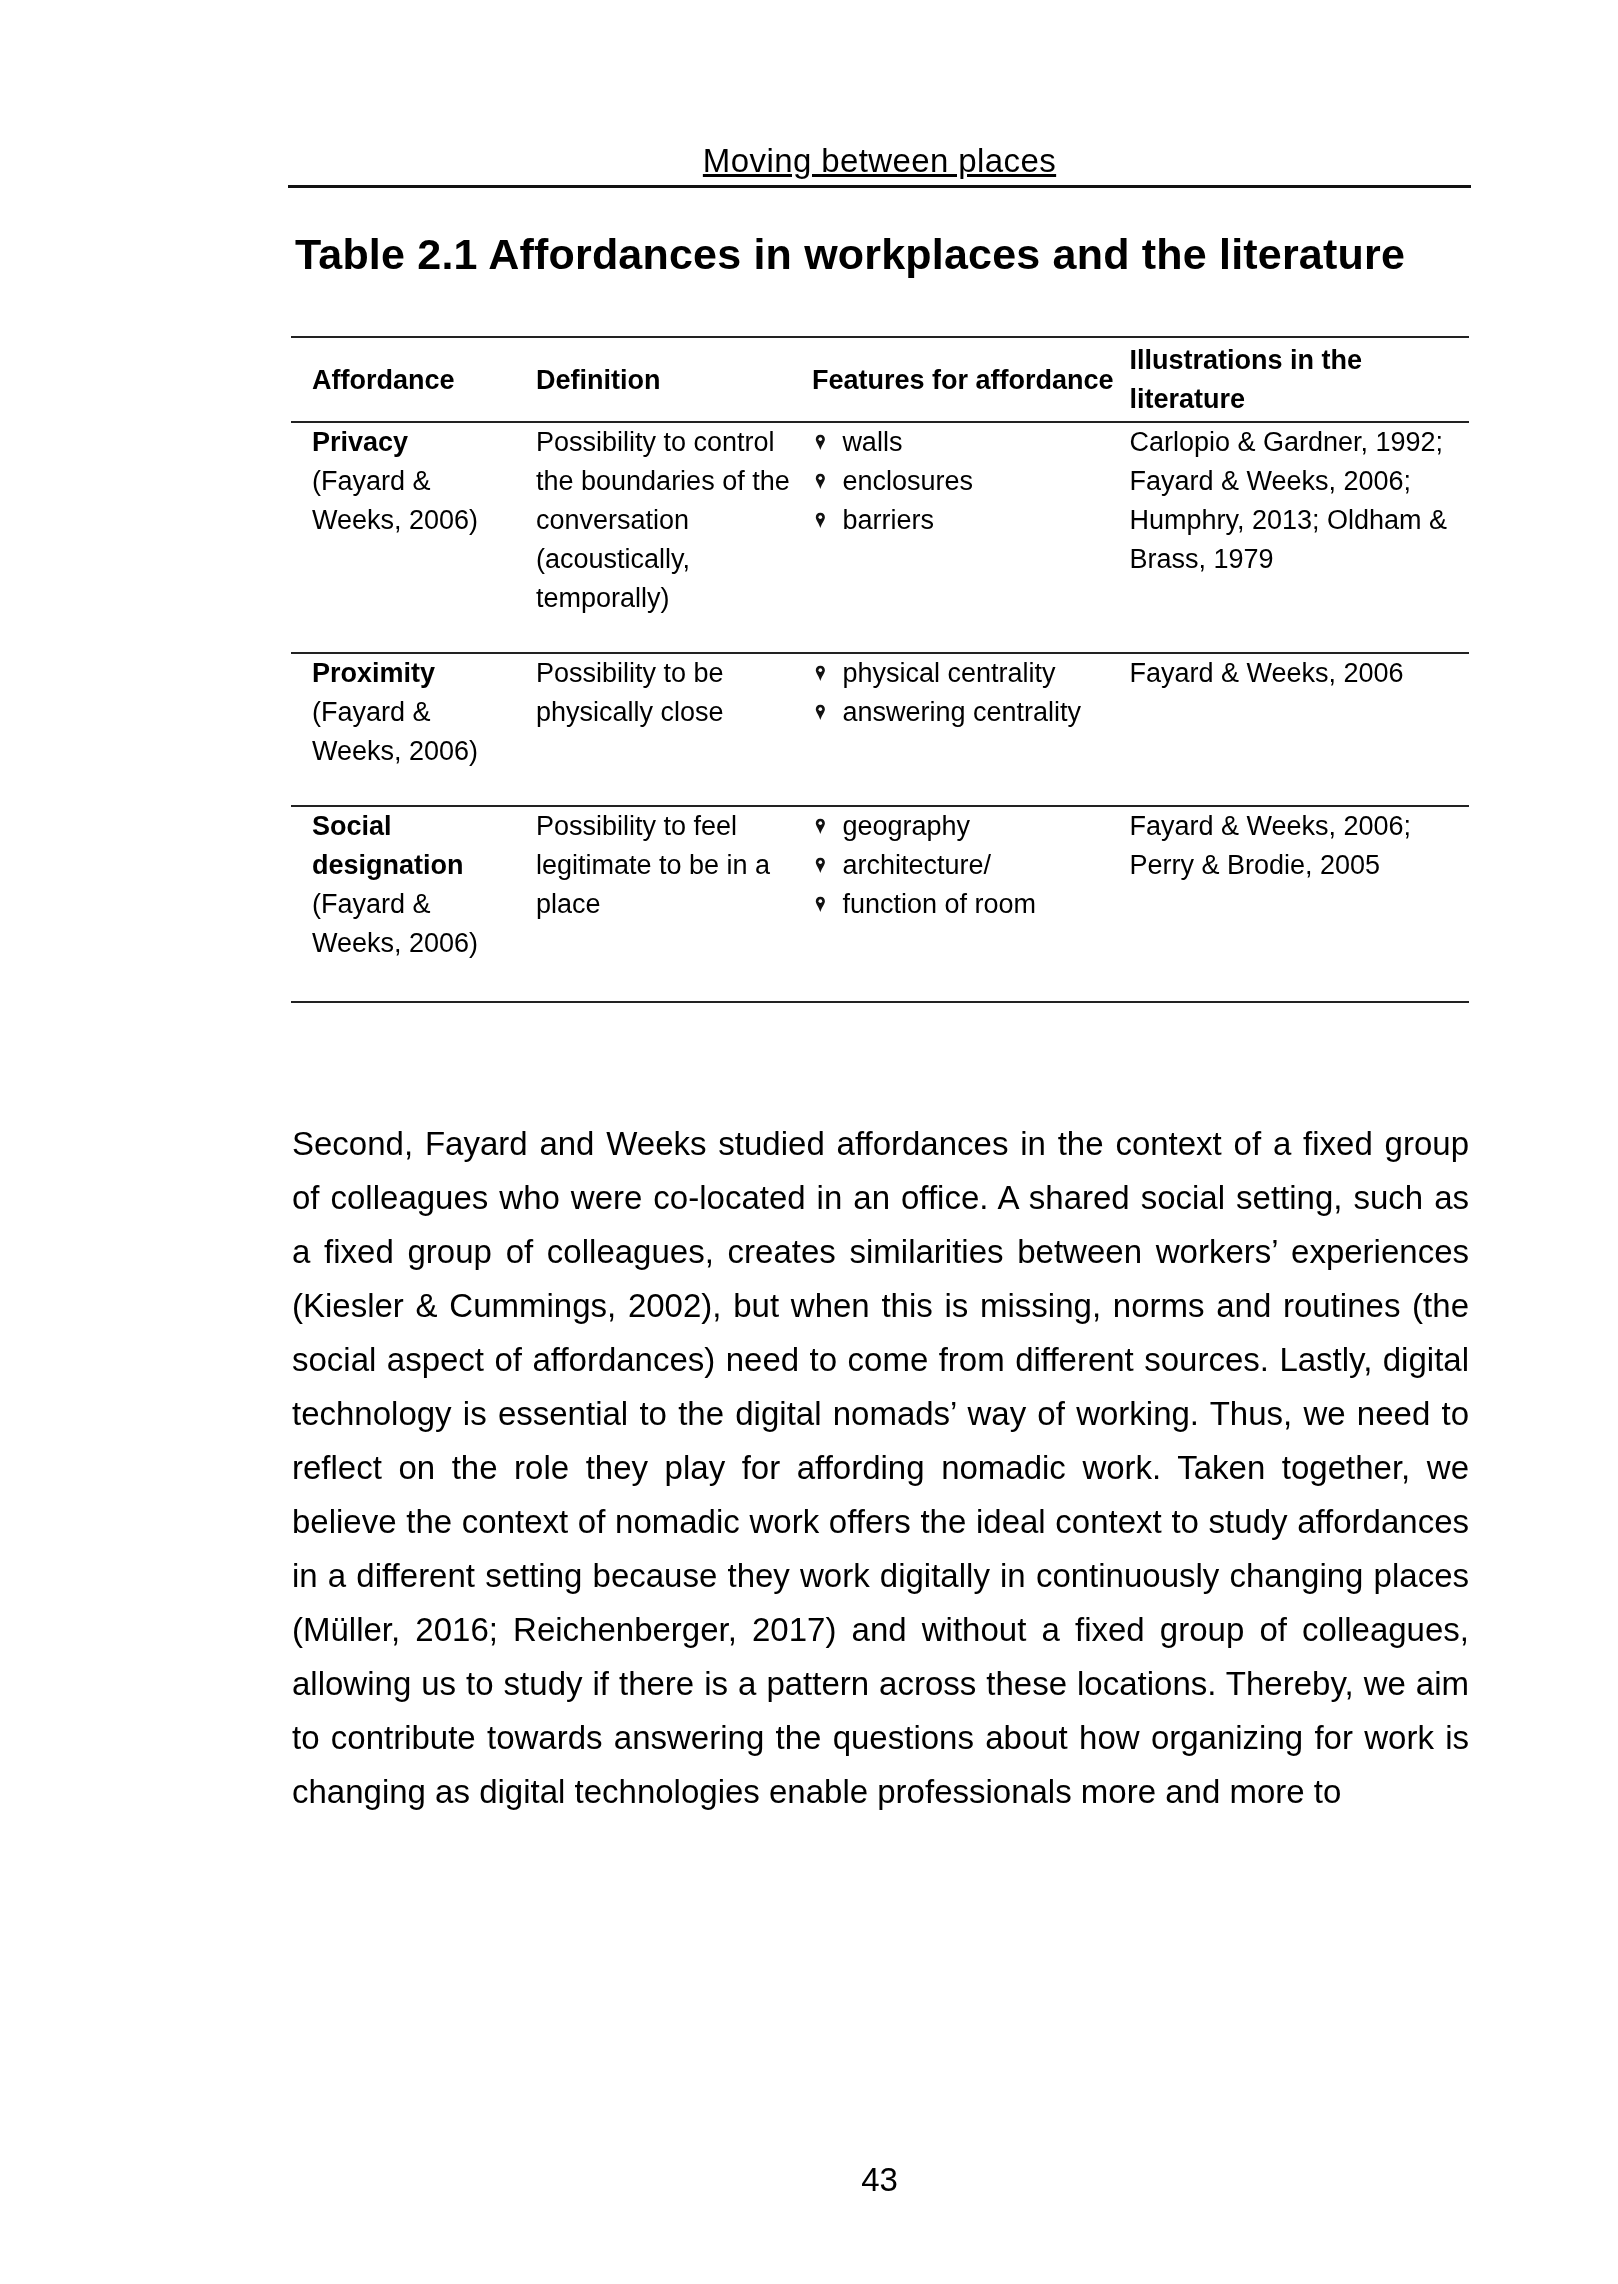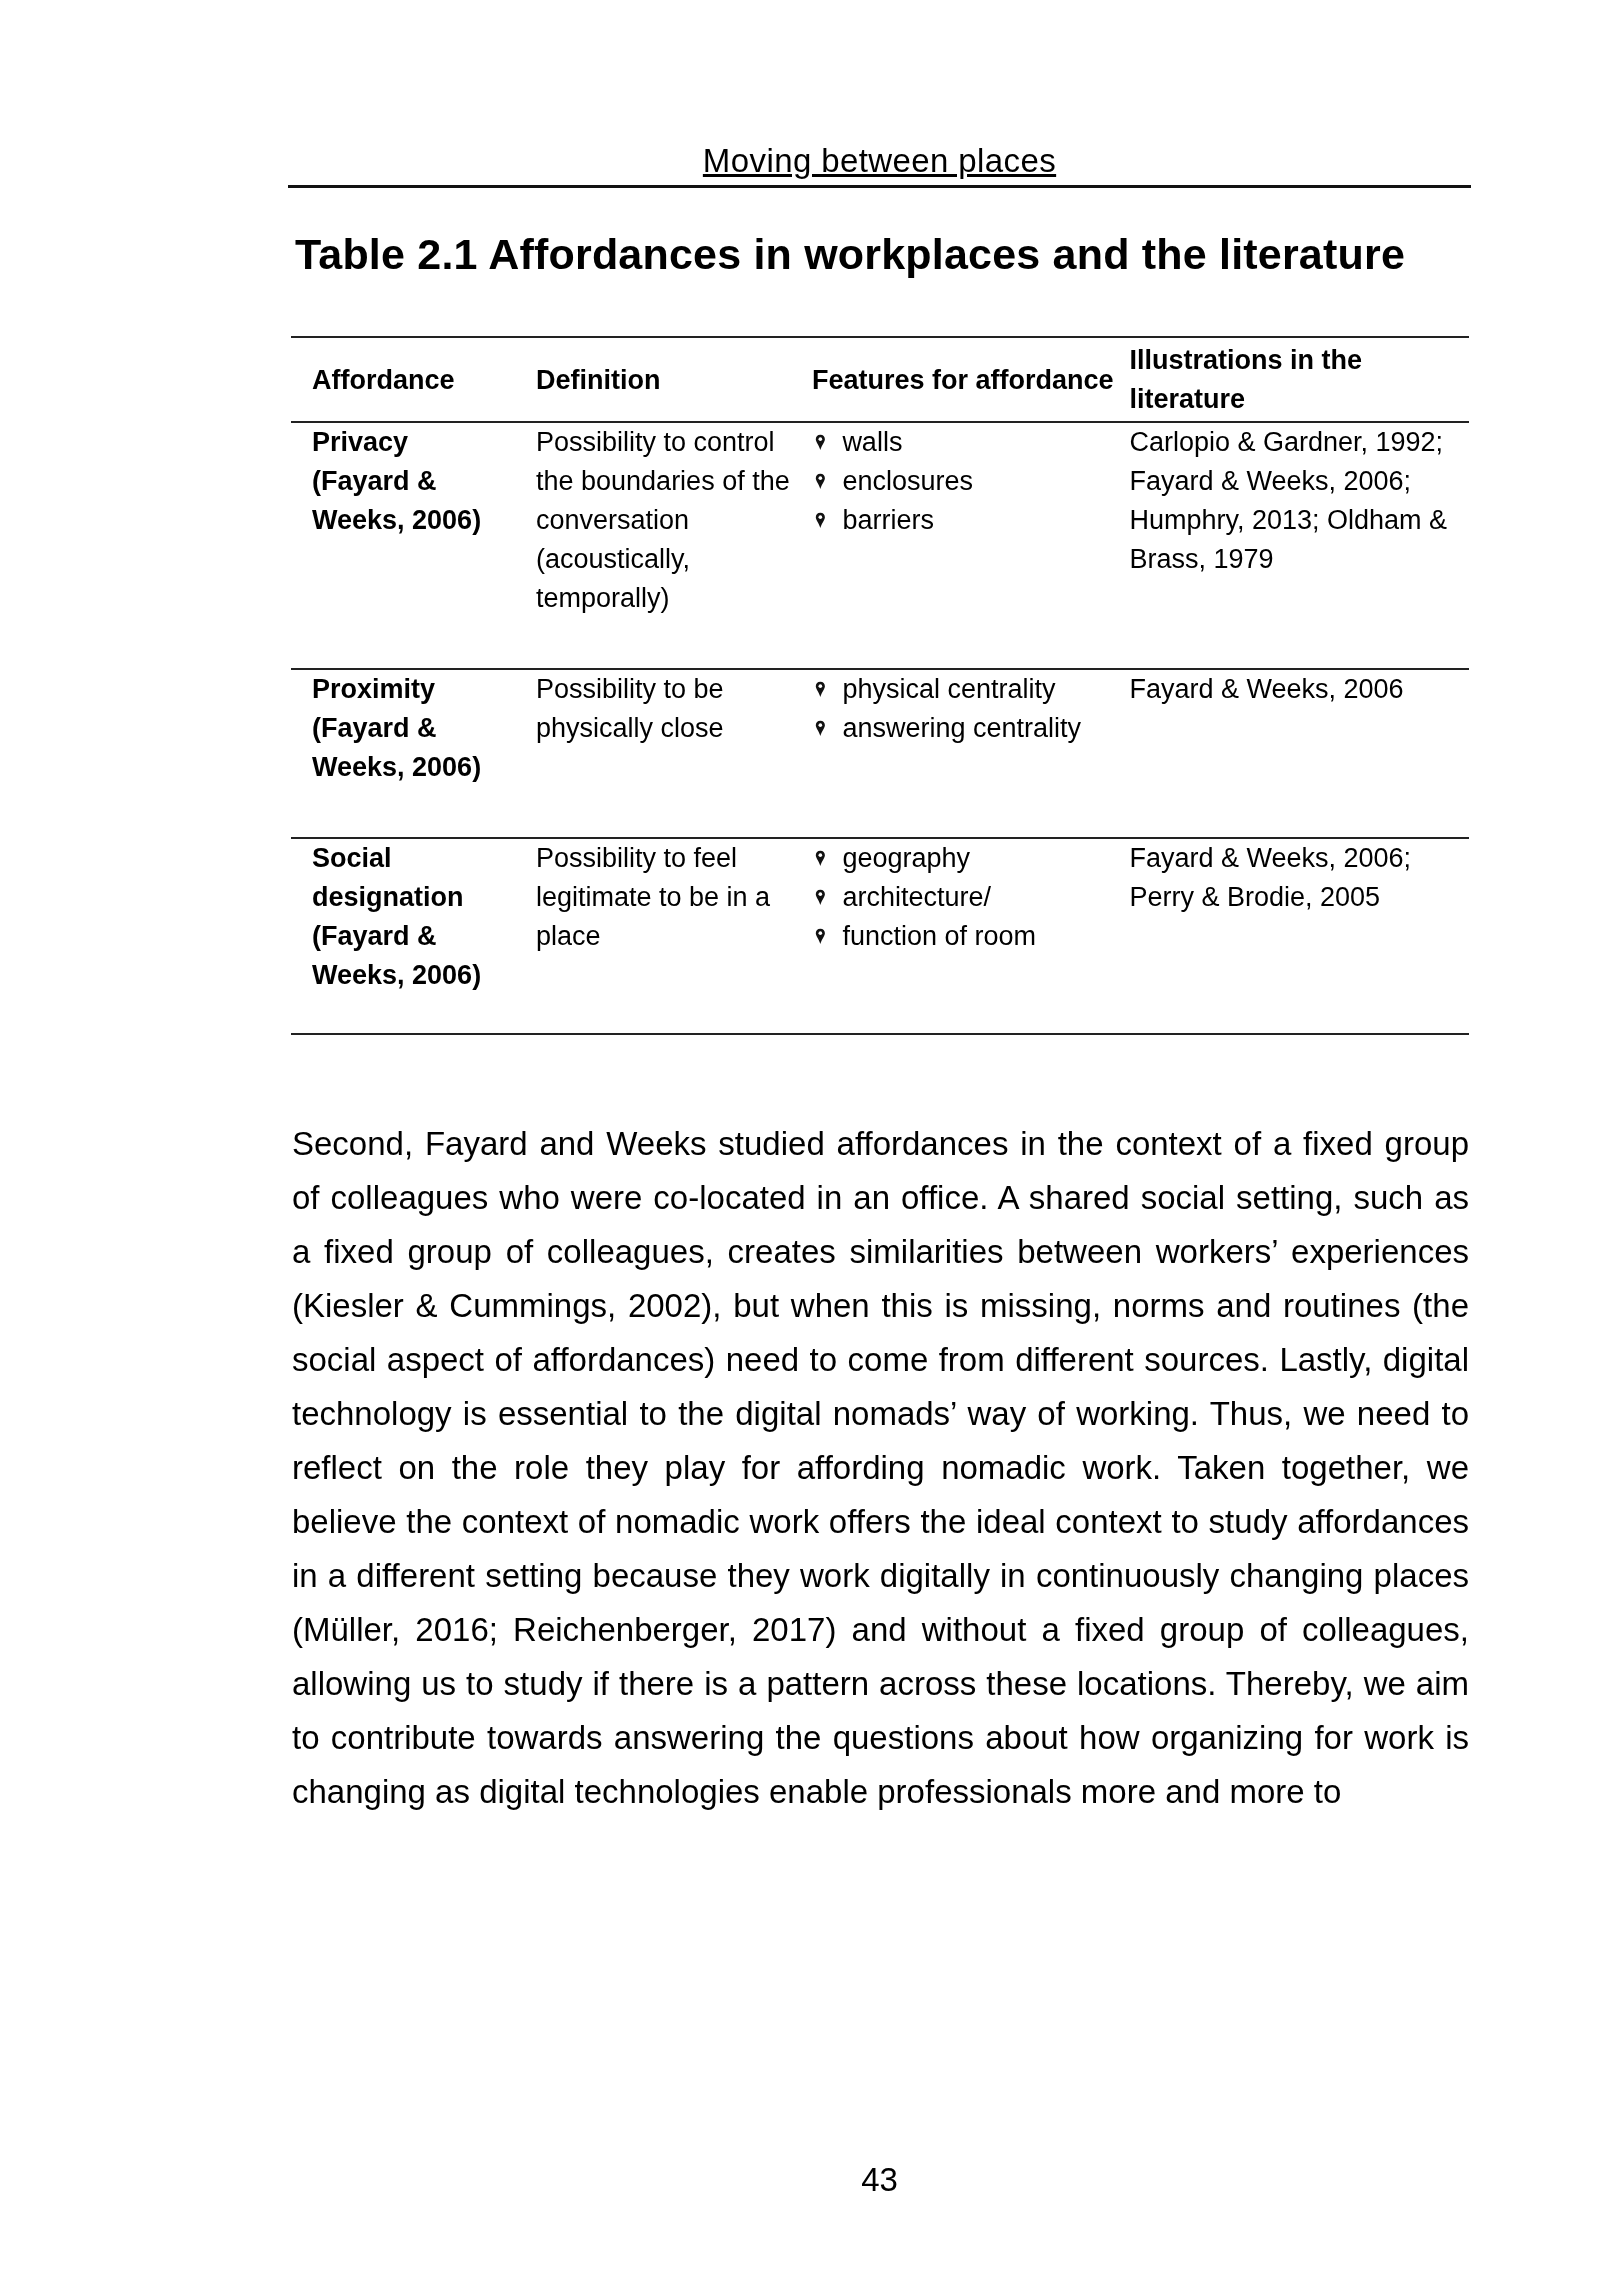--- a/index.html
+++ b/index.html
@@ -19,28 +19,28 @@
     font-size: 43px; font-weight: bold; letter-spacing: 0.2px;
   }
   .tbl {
     position: absolute; left: 291px; top: 336px; width: 1178px;
     border-collapse: collapse; font-size: 27px; line-height: 39px;
   }
   .tbl th, .tbl td { text-align: left; vertical-align: top; padding: 0; }
   .tbl thead tr { border-top: 2.3px solid #222; border-bottom: 2.3px solid #222; }
   .tbl thead th { font-weight: bold; padding-top: 3px; padding-bottom: 1.5px; vertical-align: middle; font-size: 27px; }
   .tbl tbody tr.row { border-bottom: 2.3px solid #222; }
-  .tbl tbody tr.row td { padding-bottom: 50px; }
+  .tbl tbody tr.row td { padding-bottom: 34px; }
   .tbl tbody tr.row.last td { padding-bottom: 38px; }
   .c1 { width: 230px; padding-left: 21px !important; box-sizing: border-box; }
   .c2 { width: 276px; padding-left: 15px !important; box-sizing: border-box; }
   .c3 { width: 321px; padding-left: 15px !important; box-sizing: border-box; }
   .c4 { padding-left: 11.4px !important; }
   .aff-name { font-weight: bold; display: block; }
-  .aff-cite { display: block; font-weight: bold; }
+  .aff-cite { display: block; }
   .feat { display: flex; align-items: center; }
   .pin {
     width: 16.7px; height: 23px; margin-right: 13.7px; display: inline-flex; align-items: center; justify-content: center;
   }
   .body-text {
     position: absolute; left: 292px; top: 1117px; width: 1177px;
     font-size: 33px; line-height: 54px; text-align: justify;
   }
   .body-text p { margin: 0; }
   .body-text p + p { text-indent: 126px; }

